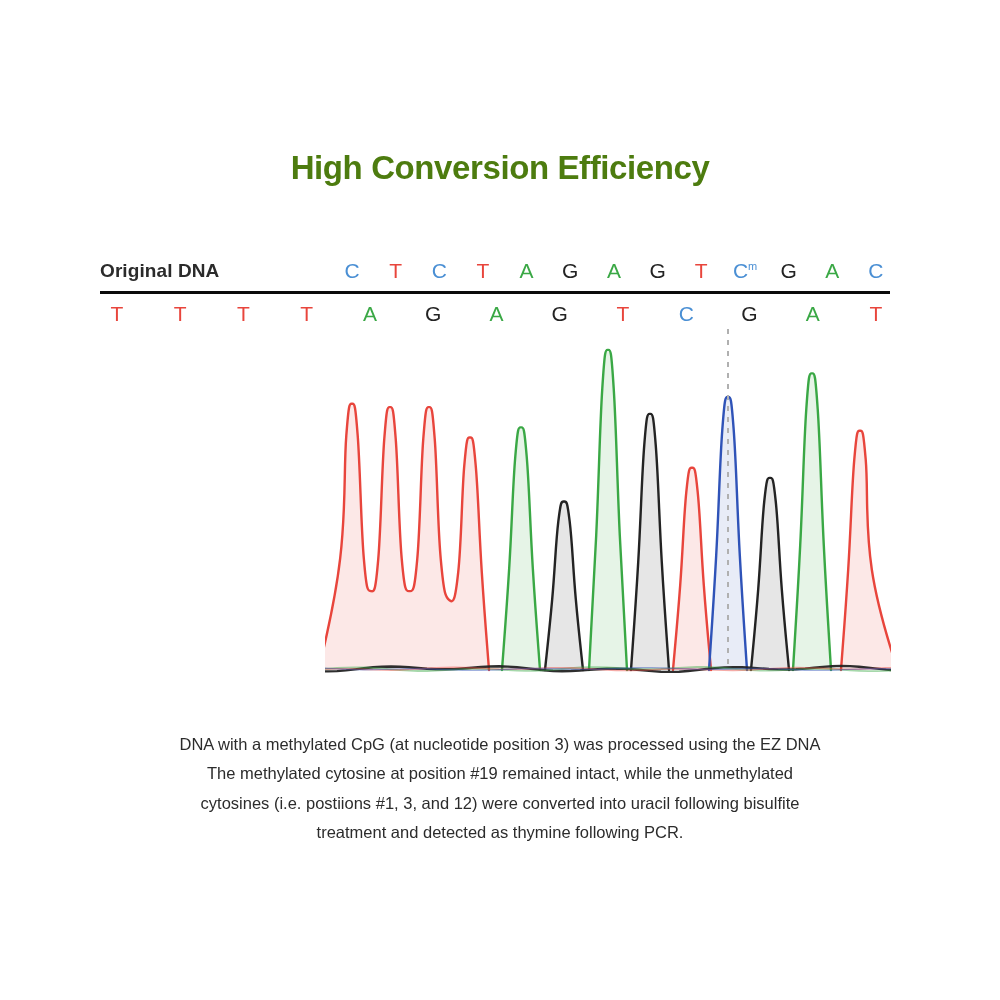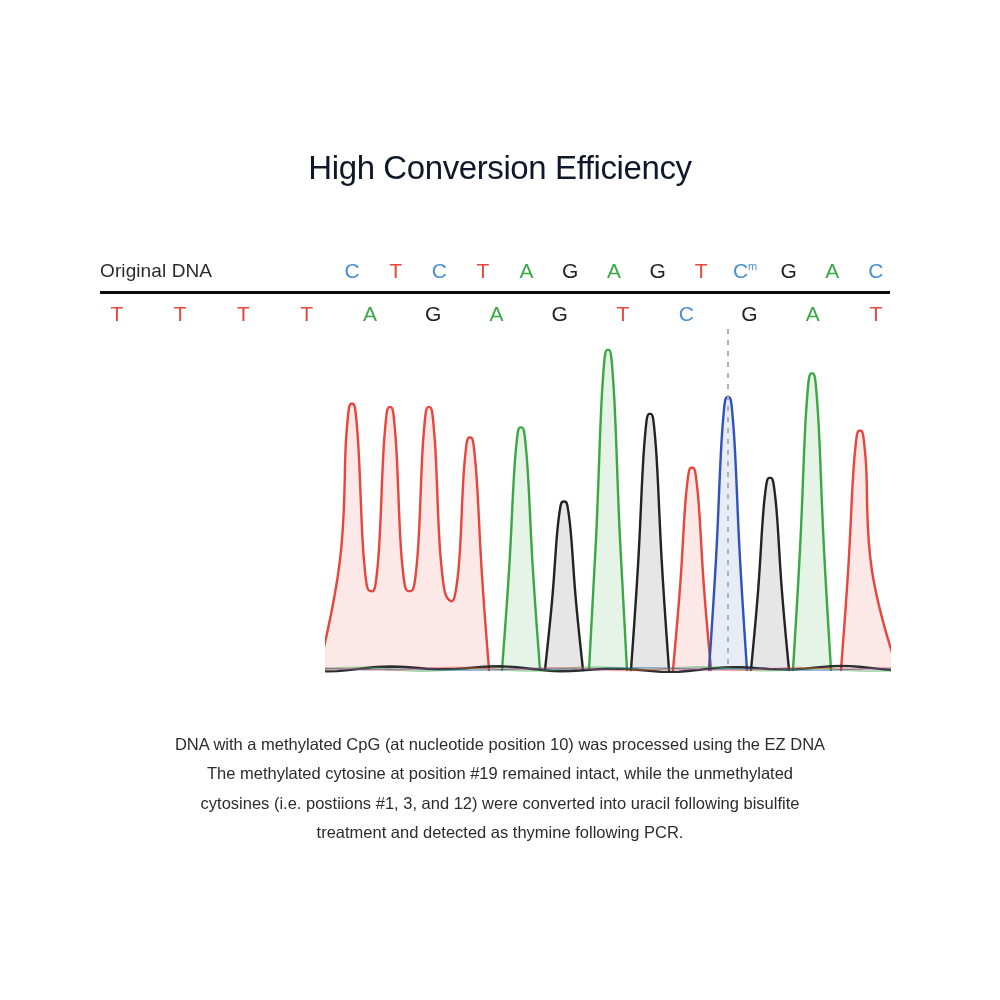--- a/index.html
+++ b/index.html
@@ -24,23 +24,23 @@
   }
 
   
   .title {
     position: absolute;
     top: 148px;
     left: 0;
     width: 1000px;
     text-align: center;
     font-size: 33px;
-    font-weight: normal;
+    font-weight: bold;
     letter-spacing: -0.4px;
-    color: #0f172a;
+    color: #4d7c0f;
     line-height: 1.2;
   }
 
   
   .seq-block {
     position: absolute;
     left: 100px;
     top: 252px;
     width: 790px;
   }
@@ -49,21 +49,21 @@
     position: relative;
     display: flex;
     align-items: center;
     height: 37px;
   }
 
   .seq-label {
     width: 235px;
     flex: 0 0 235px;
     font-size: 19px;
-    font-weight: 400;
+    font-weight: 700;
     color: #2b2b2b;
     letter-spacing: 0.1px;
     white-space: nowrap;
   }
 
   .seq-bases {
     flex: 1 1 auto;
     display: flex;
     justify-content: space-between;
     align-items: center;
@@ -204,19 +204,19 @@
           <path d="M -6.0 346.3 L 3.0 346.4 L 12.0 346.1 L 21.0 345.4 L 30.0 344.4 L 39.0 343.3 L 48.0 342.3 L 57.0 341.7 L 66.0 341.5 L 75.0 341.7 L 84.0 342.3 L 93.0 343.0 L 102.0 343.7 L 111.0 344.2 L 120.0 344.3 L 129.0 344.1 L 138.0 343.5 L 147.0 342.7 L 156.0 342.0 L 165.0 341.5 L 174.0 341.3 L 183.0 341.6 L 192.0 342.3 L 201.0 343.3 L 210.0 344.3 L 219.0 345.3 L 228.0 346.0 L 237.0 346.2 L 246.0 346.0 L 255.0 345.5 L 264.0 344.8 L 273.0 344.2 L 282.0 343.7 L 291.0 343.6 L 300.0 343.9 L 309.0 344.5 L 318.0 345.3 L 327.0 346.1 L 336.0 346.7 L 345.0 346.9 L 354.0 346.7 L 363.0 346.0 L 372.0 345.1 L 381.0 344.0 L 390.0 343.1 L 399.0 342.4 L 408.0 342.1 L 417.0 342.2 L 426.0 342.7 L 435.0 343.4 L 444.0 344.0 L 453.0 344.4 L 462.0 344.5 L 471.0 344.2 L 480.0 343.6 L 489.0 342.7 L 498.0 341.9 L 507.0 341.2 L 516.0 340.9 L 525.0 341.1 L 534.0 341.7 L 543.0 342.6 L 552.0 343.6 L 561.0 344.6 L 570.0 345.3" fill="none" stroke="#232323" stroke-width="2.4" opacity="0.95"></path>
           <path d="M -6.0 344.0 L 3.0 343.6 L 12.0 343.0 L 21.0 342.6 L 30.0 342.4 L 39.0 342.5 L 48.0 342.9 L 57.0 343.5 L 66.0 344.3 L 75.0 345.1 L 84.0 345.7 L 93.0 346.0 L 102.0 346.0 L 111.0 345.7 L 120.0 345.2 L 129.0 344.6 L 138.0 344.1 L 147.0 343.8 L 156.0 343.8 L 165.0 344.1 L 174.0 344.6 L 183.0 345.1 L 192.0 345.6 L 201.0 345.8 L 210.0 345.8 L 219.0 345.4 L 228.0 344.8 L 237.0 344.0 L 246.0 343.2 L 255.0 342.5 L 264.0 342.2 L 273.0 342.2 L 282.0 342.5 L 291.0 342.9 L 300.0 343.5 L 309.0 344.0 L 318.0 344.2 L 327.0 344.2 L 336.0 343.9 L 345.0 343.4 L 354.0 342.8 L 363.0 342.3 L 372.0 342.0 L 381.0 342.0 L 390.0 342.3 L 399.0 343.0 L 408.0 343.8 L 417.0 344.6 L 426.0 345.2 L 435.0 345.6 L 444.0 345.6 L 453.0 345.4 L 462.0 344.9 L 471.0 344.4 L 480.0 343.9 L 489.0 343.7 L 498.0 343.8 L 507.0 344.1 L 516.0 344.6 L 525.0 345.3 L 534.0 345.8 L 543.0 346.2 L 552.0 346.2 L 561.0 345.9 L 570.0 345.3" fill="none" stroke="#3aa845" stroke-width="1.8" opacity="0.45"></path>
           <path d="M -6.0 344.2 L 3.0 343.9 L 12.0 343.7 L 21.0 343.8 L 30.0 344.0 L 39.0 344.4 L 48.0 344.8 L 57.0 345.0 L 66.0 345.1 L 75.0 344.9 L 84.0 344.5 L 93.0 343.9 L 102.0 343.3 L 111.0 342.8 L 120.0 342.5 L 129.0 342.4 L 138.0 342.5 L 147.0 342.9 L 156.0 343.3 L 165.0 343.8 L 174.0 344.1 L 183.0 344.2 L 192.0 344.1 L 201.0 343.9 L 210.0 343.5 L 219.0 343.1 L 228.0 342.8 L 237.0 342.8 L 246.0 342.9 L 255.0 343.3 L 264.0 343.9 L 273.0 344.5 L 282.0 345.0 L 291.0 345.4 L 300.0 345.5 L 309.0 345.4 L 318.0 345.1 L 327.0 344.7 L 336.0 344.2 L 345.0 343.9 L 354.0 343.8 L 363.0 343.9 L 372.0 344.2 L 381.0 344.6 L 390.0 345.0 L 399.0 345.3 L 408.0 345.4 L 417.0 345.3 L 426.0 344.9 L 435.0 344.3 L 444.0 343.7 L 453.0 343.2 L 462.0 342.8 L 471.0 342.6 L 480.0 342.7 L 489.0 343.0 L 498.0 343.4 L 507.0 343.8 L 516.0 344.1 L 525.0 344.2 L 534.0 344.1 L 543.0 343.8 L 552.0 343.3 L 561.0 342.9 L 570.0 342.6" fill="none" stroke="#e8453c" stroke-width="1.6" opacity="0.45"></path>
           <path d="M -6.0 343.0 L 3.0 343.4 L 12.0 343.9 L 21.0 344.3 L 30.0 344.6 L 39.0 344.7 L 48.0 344.6 L 57.0 344.4 L 66.0 344.1 L 75.0 343.9 L 84.0 343.7 L 93.0 343.7 L 102.0 343.8 L 111.0 344.2 L 120.0 344.6 L 129.0 344.9 L 138.0 345.2 L 147.0 345.4 L 156.0 345.3 L 165.0 345.1 L 174.0 344.7 L 183.0 344.3 L 192.0 343.9 L 201.0 343.6 L 210.0 343.5 L 219.0 343.5 L 228.0 343.7 L 237.0 344.0 L 246.0 344.3 L 255.0 344.4 L 264.0 344.4 L 273.0 344.3 L 282.0 343.9 L 291.0 343.5 L 300.0 343.1 L 309.0 342.8 L 318.0 342.6 L 327.0 342.6 L 336.0 342.9 L 345.0 343.2 L 354.0 343.6 L 363.0 344.0 L 372.0 344.3 L 381.0 344.4 L 390.0 344.4 L 399.0 344.2 L 408.0 343.9 L 417.0 343.6 L 426.0 343.5 L 435.0 343.4 L 444.0 343.6 L 453.0 343.9 L 462.0 344.4 L 471.0 344.8 L 480.0 345.2 L 489.0 345.4 L 498.0 345.4 L 507.0 345.2 L 516.0 344.8 L 525.0 344.4 L 534.0 344.1 L 543.0 343.8 L 552.0 343.7 L 561.0 343.8 L 570.0 344.0" fill="none" stroke="#2f53b8" stroke-width="1.4" opacity="0.45"></path>
         </g>
       <line x1="403" y1="-7" x2="403" y2="345" stroke="#b0b0b0" stroke-width="2" stroke-dasharray="5 6"></line>
     </svg>
   </div>
 
   <div class="caption">
-      <div>DNA with a methylated CpG (at nucleotide position 10) was processed using the EZ DNA</div>
+      <div>DNA with a methylated CpG (at nucleotide position 3) was processed using the EZ DNA</div>
       <div>The methylated cytosine at position #19 remained intact, while the unmethylated</div>
       <div>cytosines (i.e. postiions #1, 3, and 12) were converted into uracil following bisulfite</div>
       <div>treatment and detected as thymine following PCR.</div>
     </div>
 
 </div>
 
 </body></html>

